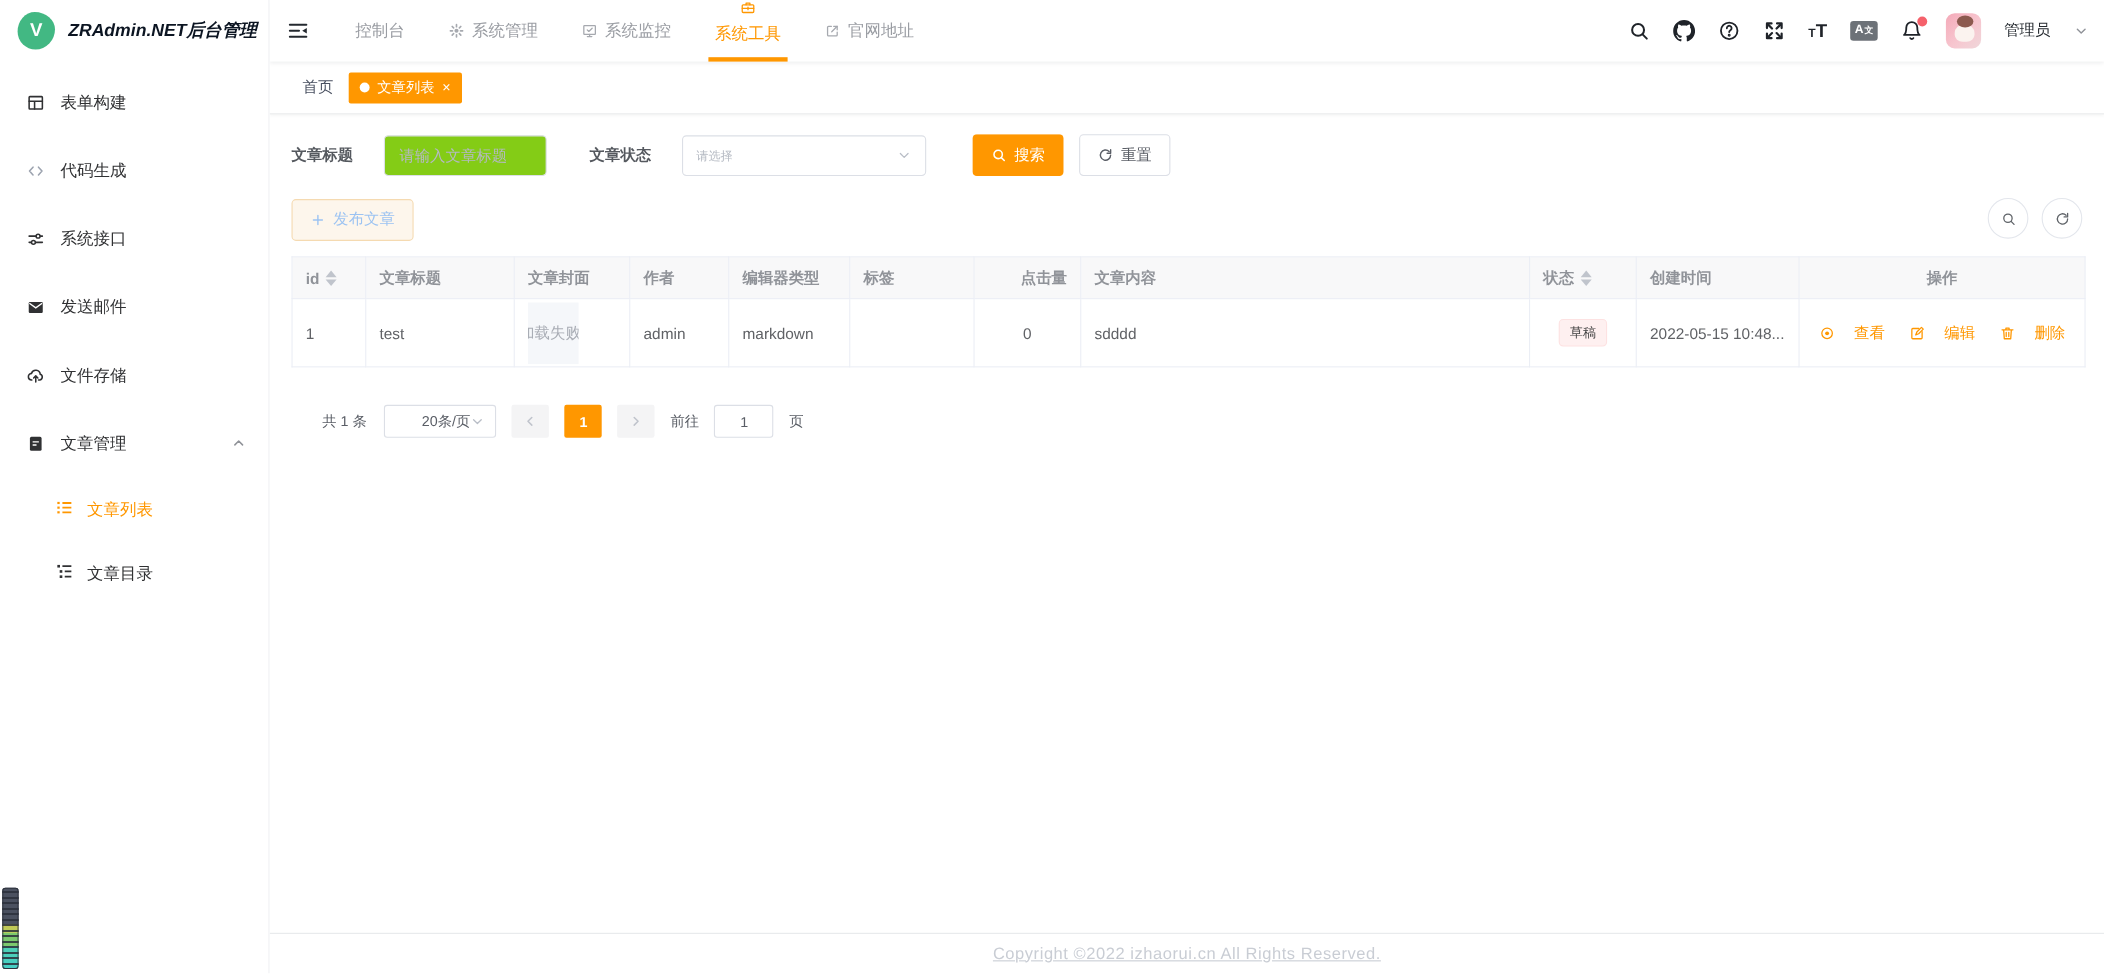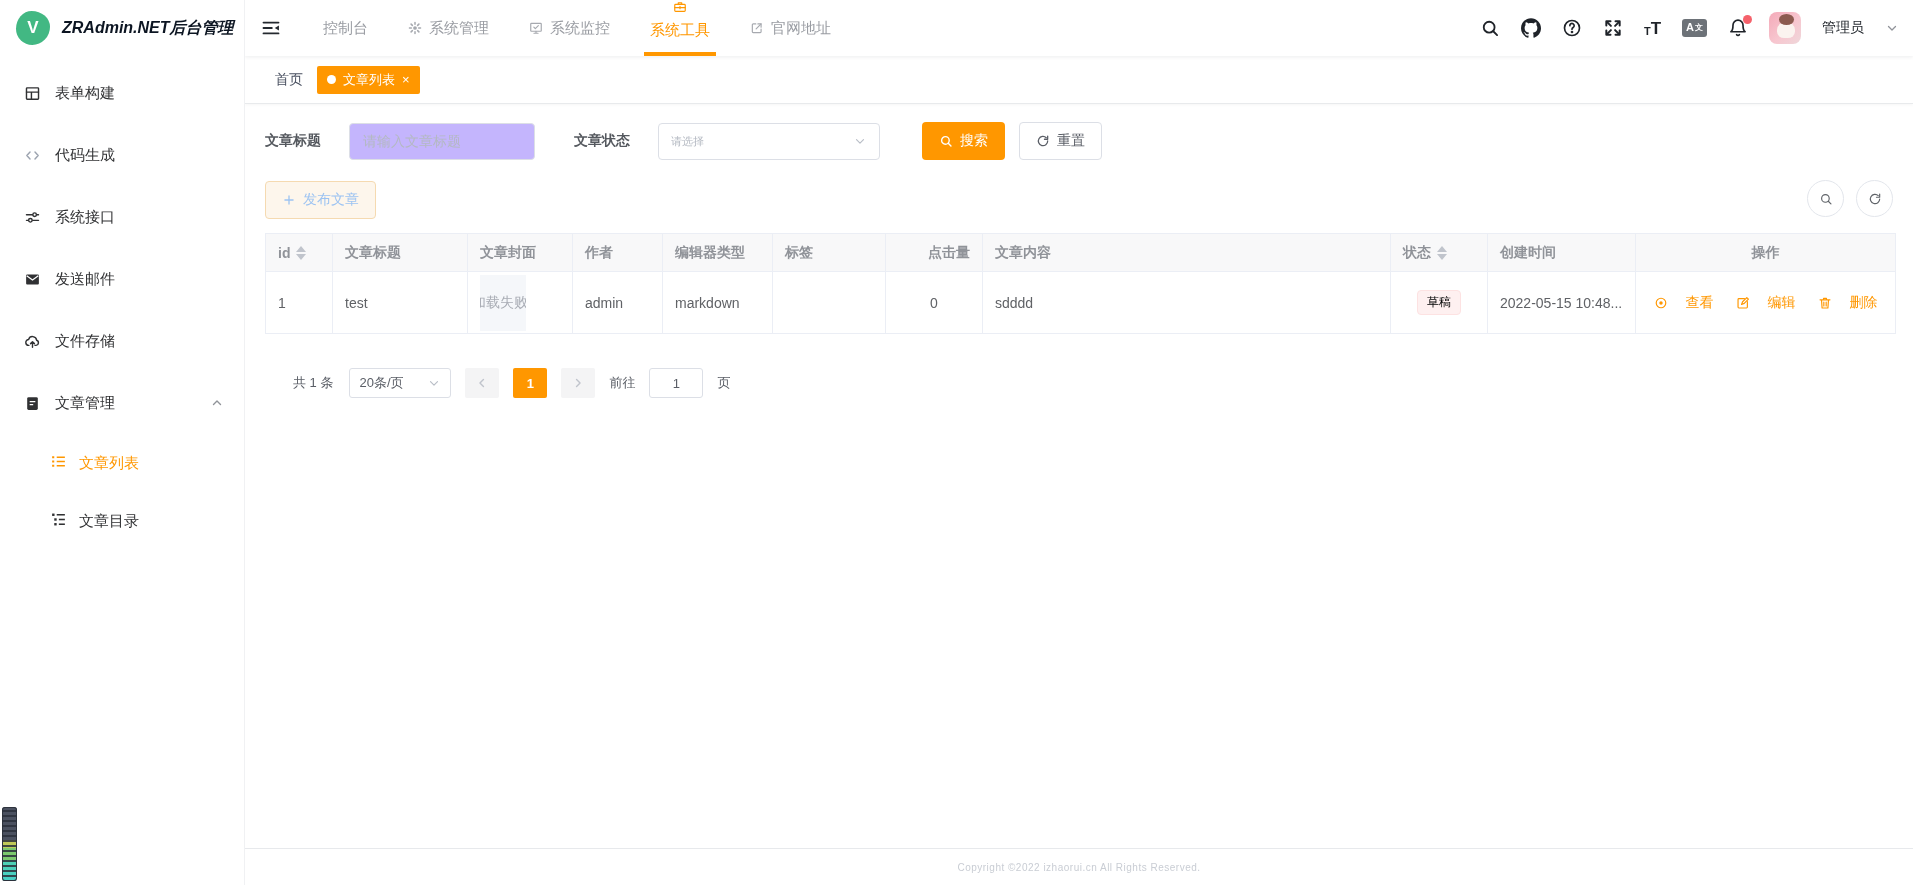--- a/index.html
+++ b/index.html
@@ -79,22 +79,22 @@
   .tag-home { font-size:14px; color:#495060; cursor:pointer; }
   .tag-active { background:#ff9700; color:#fff; height:28px; display:flex; align-items:center;
     gap:7px; padding:0 10px; border-radius:2px; font-size:13px; cursor:pointer; }
   .tag-dot { width:9px; height:9px; border-radius:50%; background:#fff; }
   .tag-close { font-size:13px; line-height:1; cursor:pointer; }
 
   
   .content { padding:16px 20px 0 20px; }
   .filter-row { display:flex; align-items:center; margin-top:2px; }
   .f-label { font-size:14px; color:#55595f; font-weight:bold; }
-  .text-input { width:186px; height:37px; border:1px solid #dcdfe6; border-radius:4px;
-    margin-left:28px; padding:0 13px; font-size:14px; color:#606266; background:#c4b5fd;
+  .text-input { width:148px; height:37px; border:1px solid #dcdfe6; border-radius:4px;
+    margin-left:28px; padding:0 13px; font-size:14px; color:#606266; background:#84cc16;
     font-family:inherit; }
   .text-input::placeholder { color:#b4b9c2; }
   .f-label2 { margin-left:39px; }
   .select-box { width:222px; height:37px; border:1px solid #dcdfe6; border-radius:4px;
     margin-left:28px; padding:0 12px; display:flex; align-items:center; justify-content:space-between;
     cursor:pointer; background:#fff; }
   .select-placeholder { font-size:11px; color:#b4b9c2; }
   .select-box .ic { color:#b9bec7; }
   .btn { height:38px; display:inline-flex; align-items:center; gap:7px; border-radius:4px;
     font-size:14px; padding:0 16px; cursor:pointer; border:1px solid transparent; background:#fff;
@@ -118,42 +118,42 @@
   .th-flex { display:flex; align-items:center; gap:6px; }
   .th-center { }
   .sort-caret { display:inline-flex; flex-direction:column; gap:2px; cursor:pointer; }
   .sort-caret i { width:0; height:0; border-left:5px solid transparent; border-right:5px solid transparent; }
   .sort-caret .up { border-bottom:6px solid #c0c4cc; }
   .sort-caret .down { border-top:6px solid #c0c4cc; }
   .td-center { text-align:center; }
   .cover-broken { width:46px; height:56px; background:#f5f7fa; overflow:hidden; display:flex;
     align-items:center; }
   .cover-broken span { font-size:14px; color:#a9adb5; white-space:nowrap; margin-left:-8px; }
-  .status-tag { display:inline-block; background:#fef0f0; color:#000000; border:1px solid #fde2e2;
+  .status-tag { display:inline-block; background:#fef0f0; color:#404040; border:1px solid #fde2e2;
     border-radius:4px; font-size:12px; padding:3px 9px; }
   .op-cell { display:flex; align-items:center; justify-content:center; gap:22px; }
   .op-link { display:inline-flex; align-items:center; gap:18px; color:#ff9700; font-size:14px; cursor:pointer; }
 
   
   .pager { display:flex; align-items:center; gap:14px; margin:34px 0 0 28px; font-size:13px; color:#5a5e66; }
   .pager-total { margin-right:2px; }
   .page-size-select { width:102px; height:30px; border:1px solid #dcdfe6; border-radius:3px;
-    display:flex; align-items:center; justify-content:space-between; padding:0 9px; cursor:pointer; }
+    display:flex; align-items:center; justify-content:flex-end; padding:0 9px; cursor:pointer; }
   .page-size-select .ic { color:#b9bec7; }
   .page-arrow { width:34px; height:30px; background:#f4f4f5; border-radius:2px; display:flex;
     align-items:center; justify-content:center; color:#c0c4cc; cursor:pointer; }
   .page-num { width:34px; height:30px; background:#ff9700; color:#fff; font-weight:bold;
     border-radius:2px; display:flex; align-items:center; justify-content:center; cursor:pointer; }
   .goto-input { width:54px; height:30px; border:1px solid #dcdfe6; border-radius:3px;
     text-align:center; font-size:13px; color:#5a5e66; font-family:inherit; }
 
   
   .footer { position:absolute; left:0; right:0; bottom:0; height:37px; border-top:1px solid #e7e9ec;
     display:flex; align-items:center; justify-content:center; background:#fff; }
-  .footer-text { color:#c9cdd4; font-size:10px; letter-spacing:.5px; }
+  .footer-text { color:#c9cdd4; font-size:15px; letter-spacing:.5px;text-decoration:underline; }
 </style>
 </head>
 <body>
 
 <div class="page">
 
   <aside class="sidebar">
     <div class="logo-row">
       <div class="logo-blob">V</div>
       <div class="app-title">ZRAdmin.NET后台管理</div>

